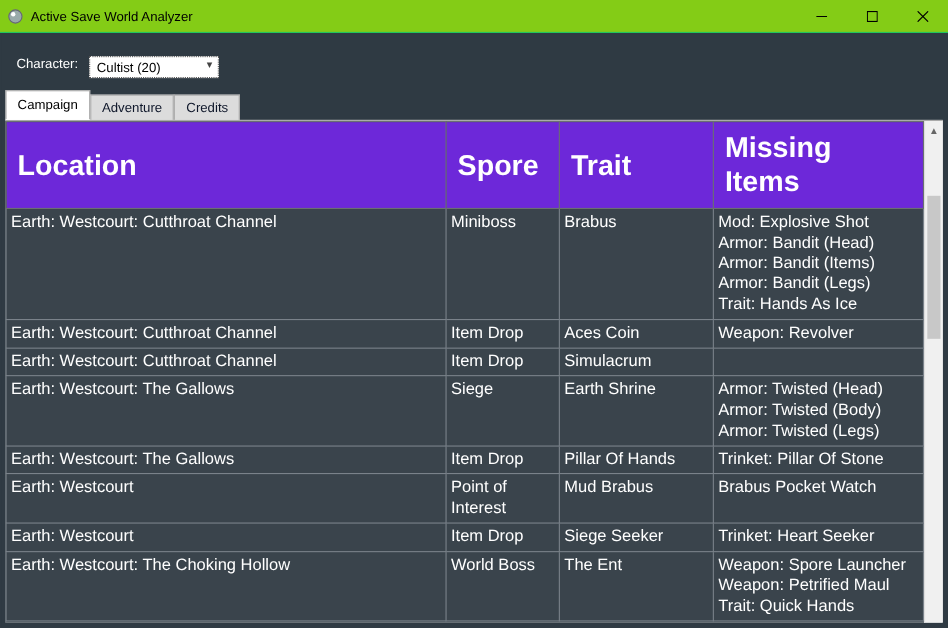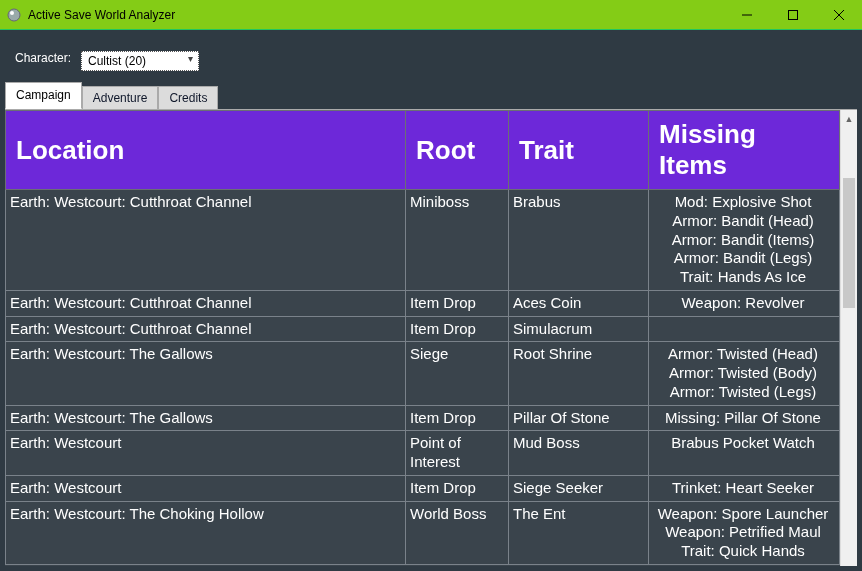--- a/index.html
+++ b/index.html
@@ -67,21 +67,21 @@
     text-align: left; padding: 8px 10px; border: 1px solid #6b6f73;
   }
   table.grid td {
     border: 1px solid #7a828a; padding: 3px 6px 3px 4px; font-size: 15px; vertical-align: top;
     color: #fff; line-height: 1.25;
   }
   col.c1 { width: 400px; }
   col.c2 { width: 103px; }
   col.c3 { width: 140px; }
   col.c4 { width: auto; }
-  .missing { color: #e33a2e; font-size: 13px; line-height: 1.25; text-align: center; }
+  .missing { color: #e33a2e; font-size: 13px; line-height: 1.25; }
   .missing div { white-space: nowrap; overflow: hidden; }
 
   
   .vscroll {
     width: 17px; background: #f0f0f0; position: relative; border-left: 1px solid #ddd;
   }
   .vscroll .arrow {
     width: 100%; height: 17px; display: flex; align-items: center; justify-content: center;
     color: #666; font-size: 9px;
   }
@@ -142,21 +142,21 @@
       <table class="grid">
         <colgroup>
             <col class="c1">
             <col class="c2">
             <col class="c3">
             <col class="c4">
           </colgroup>
         <thead>
           <tr>
             <th>Location</th>
-            <th>Root</th>
+            <th>Spore</th>
             <th>Trait</th>
             <th>Missing Items</th>
           </tr>
         </thead>
         <tbody id="tbody">
             <tr>
               <td>Earth: Westcourt: Cutthroat Channel</td>
               <td>Miniboss</td>
               <td>Brabus</td>
               <td class="missing">
@@ -177,39 +177,39 @@
             </tr>
             <tr>
               <td>Earth: Westcourt: Cutthroat Channel</td>
               <td>Item Drop</td>
               <td>Simulacrum</td>
               <td class="missing"></td>
             </tr>
             <tr>
               <td>Earth: Westcourt: The Gallows</td>
               <td>Siege</td>
-              <td>Root Shrine</td>
+              <td>Earth Shrine</td>
               <td class="missing">
                 <div>Armor: Twisted (Head)</div>
                 <div>Armor: Twisted (Body)</div>
                 <div>Armor: Twisted (Legs)</div>
               </td>
             </tr>
             <tr>
               <td>Earth: Westcourt: The Gallows</td>
               <td>Item Drop</td>
-              <td>Pillar Of Stone</td>
-              <td class="missing">
-                <div>Missing: Pillar Of Stone</div>
+              <td>Pillar Of Hands</td>
+              <td class="missing">
+                <div>Trinket: Pillar Of Stone</div>
               </td>
             </tr>
             <tr>
               <td>Earth: Westcourt</td>
               <td>Point of Interest</td>
-              <td>Mud Boss</td>
+              <td>Mud Brabus</td>
               <td class="missing">
                 <div>Brabus Pocket Watch</div>
               </td>
             </tr>
             <tr>
               <td>Earth: Westcourt</td>
               <td>Item Drop</td>
               <td>Siege Seeker</td>
               <td class="missing">
                 <div>Trinket: Heart Seeker</div>

